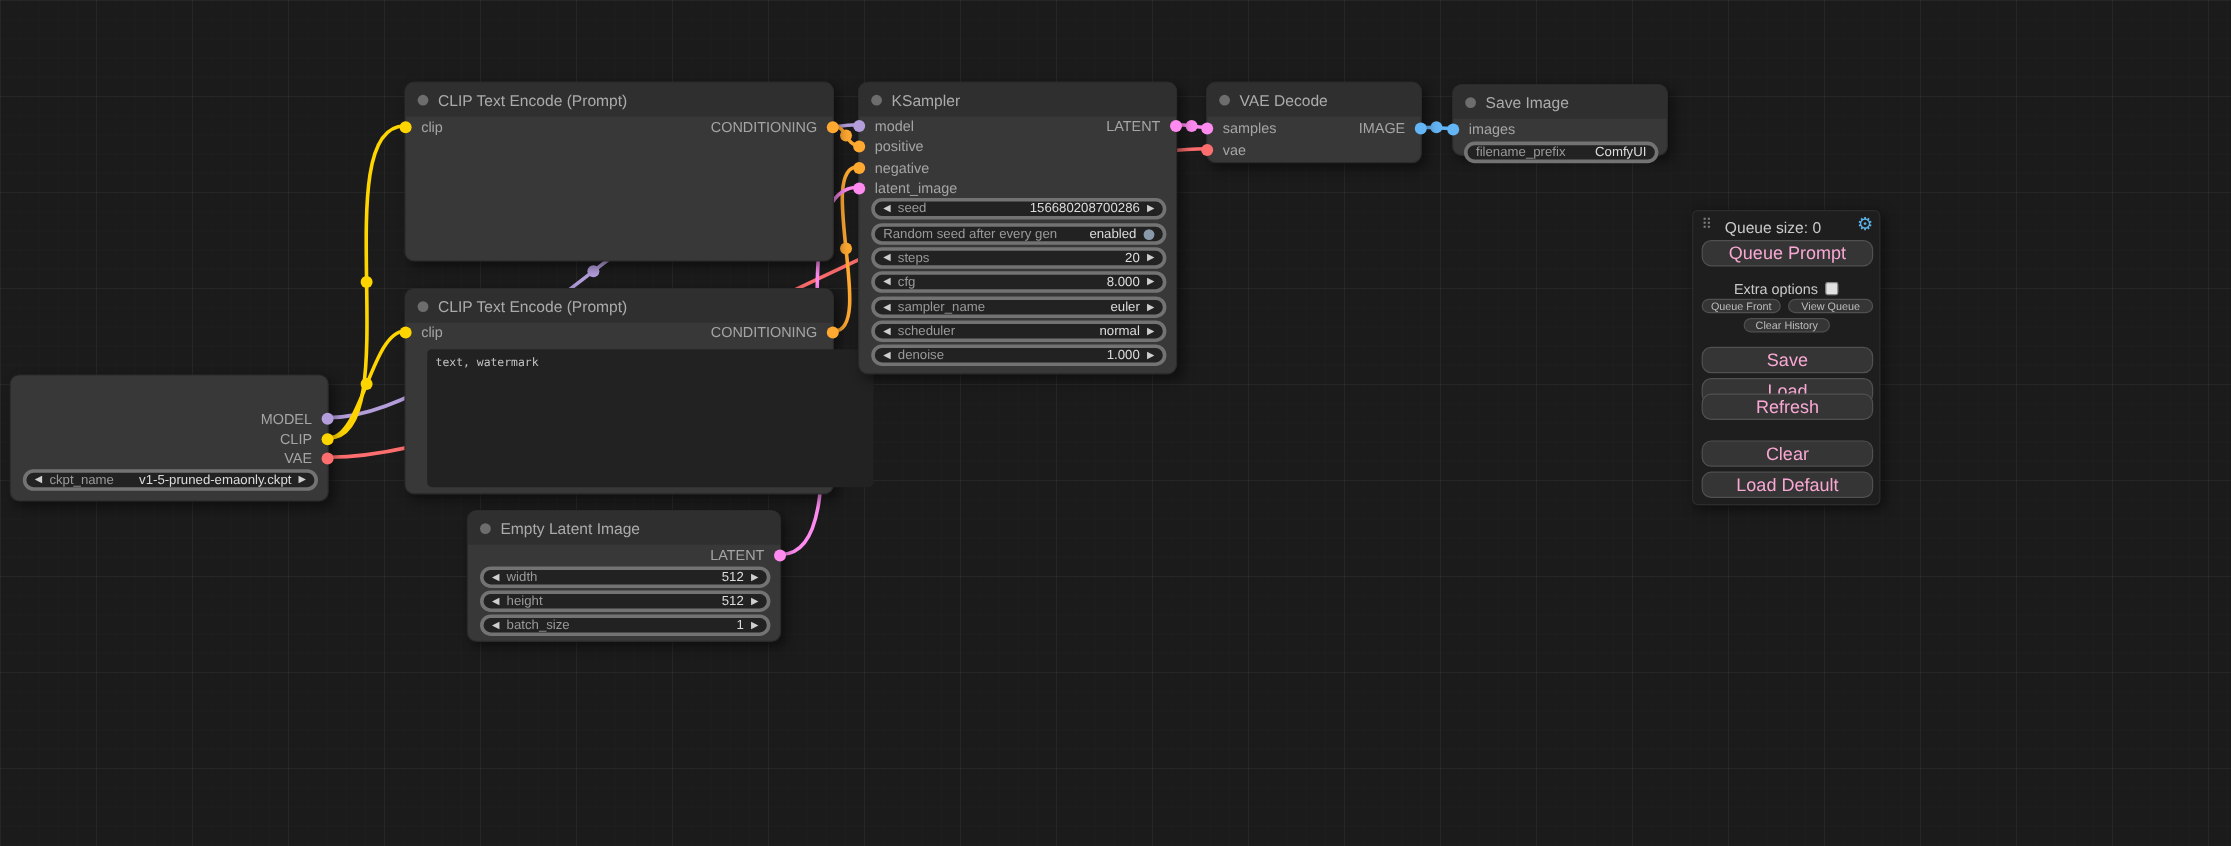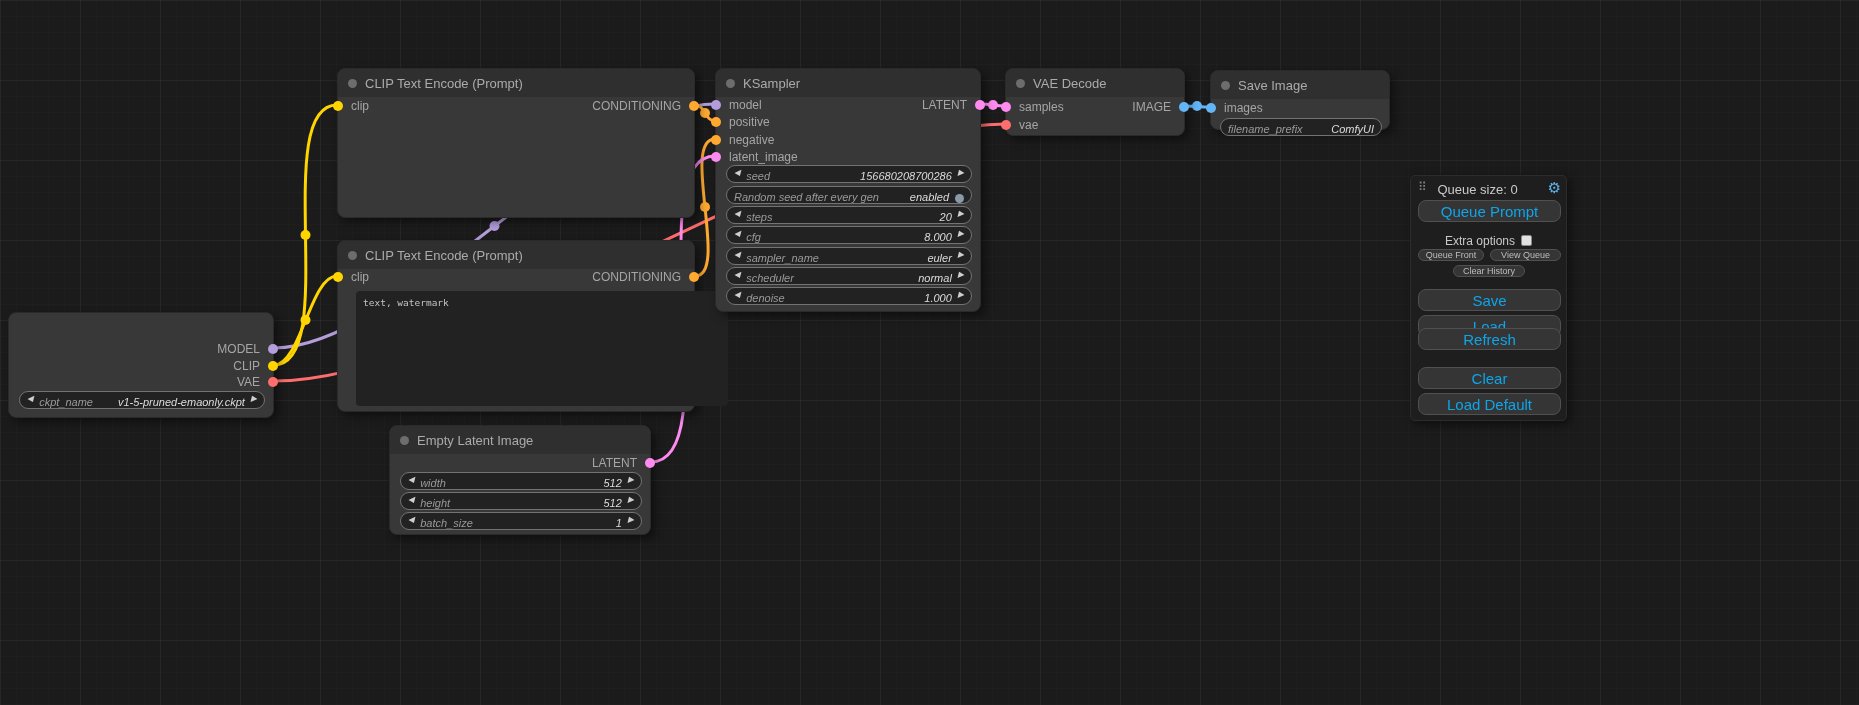--- a/index.html
+++ b/index.html
@@ -39,40 +39,40 @@
   .slot-label.out { right:13px; }
 
   .prompt-box {
     position:absolute; background:#222; border-radius:4px;
     color:#c3c3c3; font-family:"DejaVu Sans Mono", monospace;
     font-size:9.5px; line-height:1.5; padding:5px 7px; white-space:pre-wrap;
     overflow:hidden;
   }
 
   .widget {
-    position:absolute; height:18px; background:#222; border:1px solid #737373;
-    border-radius:9px; display:flex; align-items:flex-end; gap:6px;
-    font-size:11px; padding:0 7px; white-space:nowrap;font-style:italic;
+    position:absolute; height:18px; background:#222; border:3px solid #737373;
+    border-radius:9px; display:flex; align-items:center; gap:6px;
+    font-size:11px; padding:0 7px; white-space:nowrap;
   }
   .warr { color:#cfcfcf; font-size:8px; line-height:18px; }
   .wlabel { color:#9a9a9a; }
   .wvalue { margin-left:auto; color:#dcdcdc; }
   .toggle-dot { width:9px; height:9px; border-radius:50%; flex:none; }
 
   .menu-panel {
     position:absolute; left:1410px; top:175px; width:157px; height:246px;
     background:rgba(30,30,30,0.96); border:1px solid #2c2c2c; border-radius:5px;
     box-shadow:3px 3px 10px rgba(0,0,0,.5);
   }
   .mp-handle { position:absolute; left:7px; top:4px; color:#7d7d7d; font-size:12px; letter-spacing:-1px; cursor:move; }
   .mp-size { position:absolute; left:0; right:22px; top:6px; text-align:center; color:#c9c9c9; font-size:13px; }
   .mp-gear { position:absolute; right:5px; top:3px; font-size:15px; color:#5db2e8; cursor:pointer; line-height:18px; }
   .btn {
     position:absolute; background:#353535; border:1px solid #505050;
-    color:#0ea5e9; text-align:center; border-radius:8px; cursor:pointer;
+    color:#f9a8d4; text-align:center; border-radius:8px; cursor:pointer;
     display:flex; align-items:center; justify-content:center;
   }
   .btn.big { left:7px; width:143px; height:22px; font-size:15px; }
   .btn.small { height:12px; font-size:9px; color:#bdbdbd; border-radius:7px; }
   .mp-extra { position:absolute; left:0; right:0; top:58px; text-align:center; color:#c9c9c9; font-size:12px; }
   .mp-check {
     display:inline-block; width:11px; height:11px; background:#e2e2e2;
     border:1px solid #8a8a8a; border-radius:2px; vertical-align:-1px; margin-left:6px; cursor:pointer;
   }
 </style>

